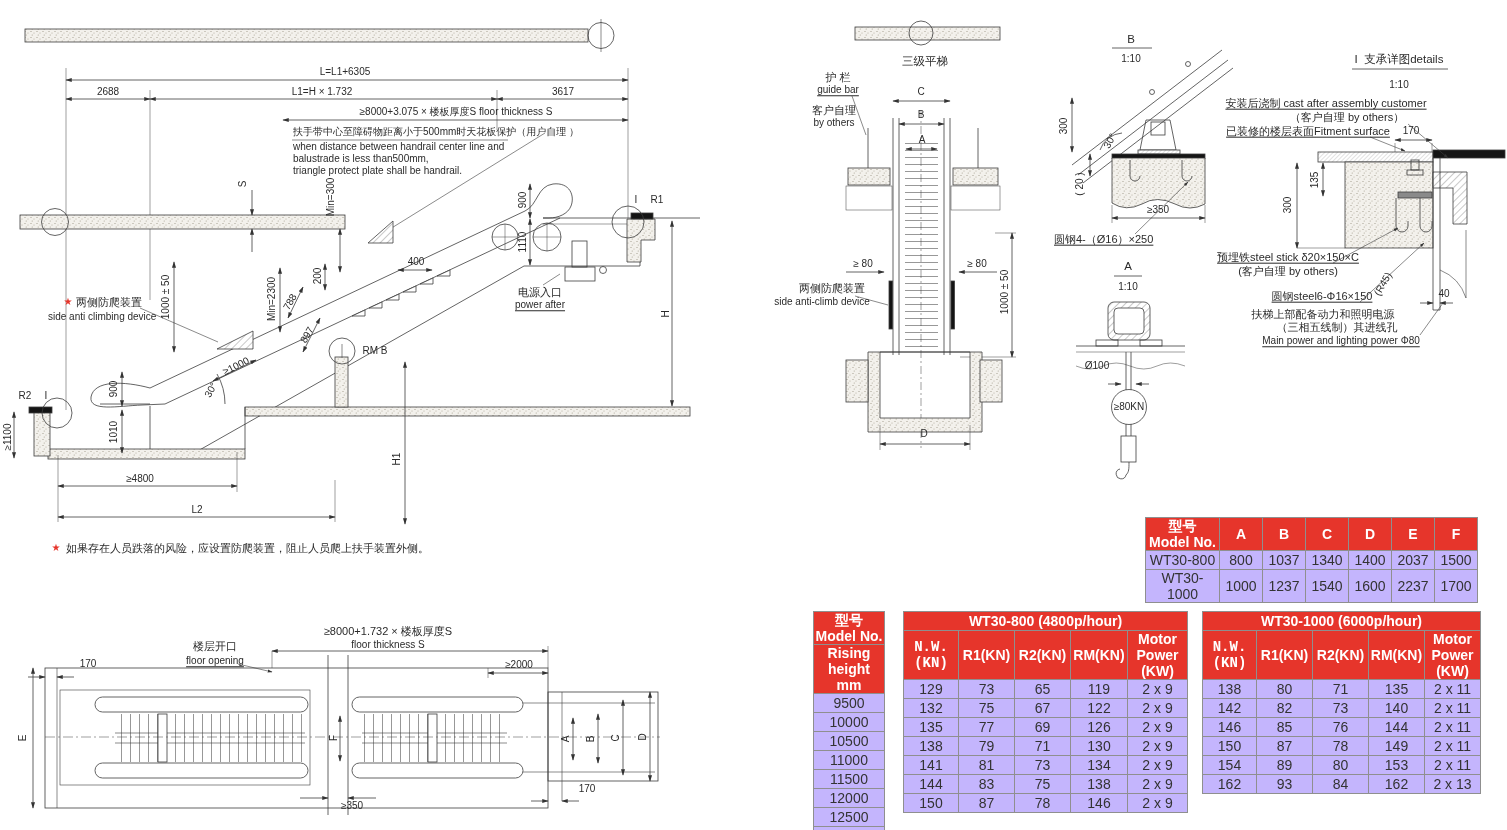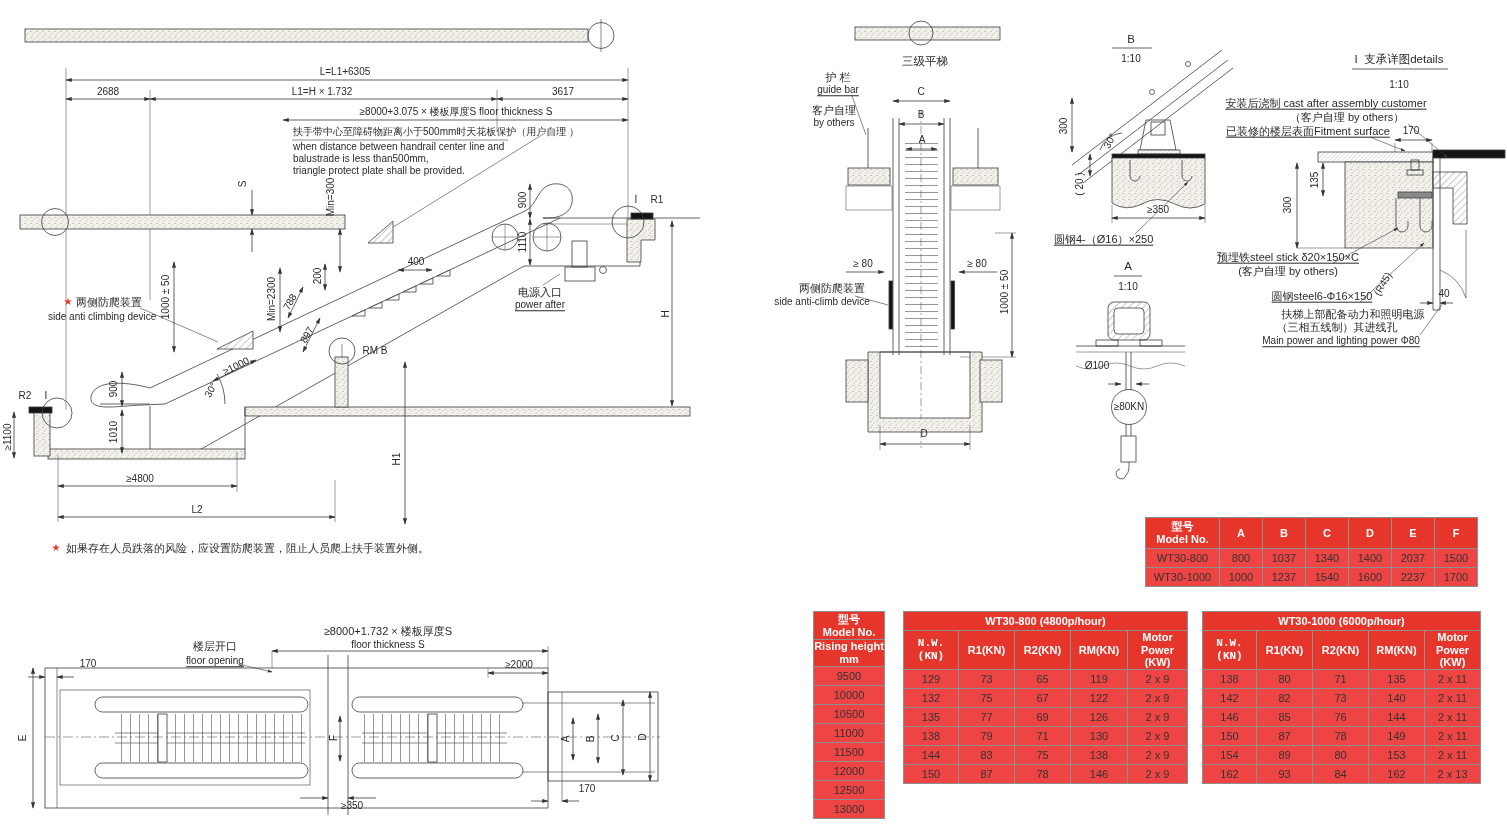--- a/index.html
+++ b/index.html
@@ -9,22 +9,22 @@
   .lbl{position:absolute;font-size:10px;color:#2a2a2a;white-space:pre;line-height:1.15;
        transform:translate(-50%,-50%);}
   .cn{font-size:11px;}
   .la{transform:translate(0,-50%);}
   .r90{transform:translate(-50%,-50%) rotate(-90deg);}
   .r60{transform:translate(-50%,-50%) rotate(-60deg);}
   .r30{transform:translate(-50%,-50%) rotate(-27deg);}
   .u{text-decoration:underline;text-underline-offset:2px;}
   .red{color:#e6352b;}
   .big{font-size:11.5px;}
-  .tbl{position:absolute;border-collapse:collapse;table-layout:fixed;font-size:11px;color:#333;
-       text-align:center;background:#ef4444;}
+  .tbl{position:absolute;border-collapse:collapse;table-layout:fixed;font-size:14px;color:#333;
+       text-align:center;background:#c4b5fd;}
   .tbl td,.tbl th{border:1px solid #8f8f8f;padding:0;height:18px;font-weight:normal;overflow:hidden;}
   .tbl .redh{background:#e6352b;color:#fff;font-weight:bold;}
   .ml{white-space:pre-line;line-height:1.15;}
   .ttl{height:19px;}
   .hh{height:44px;font-family:Liberation Mono, monospace;}
 </style>
 </head>
 <body>
 
 <div id="canvas">
@@ -292,21 +292,21 @@
 </svg>
 
 <span class="lbl" style="left:345px;top:72px">L=L1+6305</span>
 <span class="lbl" style="left:108px;top:92px">2688</span>
 <span class="lbl" style="left:322px;top:92px">L1=H × 1.732</span>
 <span class="lbl" style="left:563px;top:92px">3617</span>
 <span class="lbl" style="left:456px;top:112px">≥8000+3.075 × 楼板厚度S floor thickness S</span>
 <span class="lbl la" style="left:293px;top:132px">扶手带中心至障碍物距离小于500mm时天花板保护（用户自理 ）</span>
 <span class="lbl la" style="left:293px;top:147px">when distance between handrail center line and</span>
 <span class="lbl la" style="left:293px;top:159px">balustrade is less than500mm,</span>
-<span class="lbl la" style="left:293px;top:171px">triangle protect plate shall be provided.</span>
+<span class="lbl la" style="left:293px;top:171px">triangle protect plate shall be handrail.</span>
 <span class="lbl r90" style="left:243px;top:184px">S</span>
 <span class="lbl r90" style="left:331px;top:197px">Min=300</span>
 <span class="lbl r90" style="left:523px;top:200px">900</span>
 <span class="lbl r90" style="left:523px;top:242px">1110</span>
 <span class="lbl r90" style="left:318px;top:276px">200</span>
 <span class="lbl" style="left:416px;top:262px">400</span>
 <span class="lbl r90" style="left:272px;top:299px">Min=2300</span>
 <span class="lbl r60" style="left:290px;top:302px">788</span>
 <span class="lbl r60" style="left:307px;top:335px">897</span>
 <span class="lbl" style="left:636px;top:200px">I</span>
@@ -366,21 +366,21 @@
 <span class="lbl cn" style="left:1347px;top:117px">（客户自理 by others）</span>
 <span class="lbl cn u" style="left:1308px;top:131px">已装修的楼层表面Fitment surface</span>
 <span class="lbl" style="left:1411px;top:131px">170</span>
 <span class="lbl r90" style="left:1315px;top:180px">135</span>
 <span class="lbl r90" style="left:1288px;top:205px">300</span>
 <span class="lbl cn u" style="left:1288px;top:257px">预埋铁steel stick δ20×150×C</span>
 <span class="lbl cn" style="left:1288px;top:271px">(客户自理 by others)</span>
 <span class="lbl cn u" style="left:1322px;top:296px">圆钢steel6-Φ16×150</span>
 <span class="lbl r60" style="left:1383px;top:284px">(R45)</span>
 <span class="lbl" style="left:1444px;top:294px">40</span>
-<span class="lbl cn" style="left:1353px;top:314px">扶梯上部配备动力和照明电源</span>
+<span class="lbl cn" style="left:1323px;top:314px">扶梯上部配备动力和照明电源</span>
 <span class="lbl cn" style="left:1337px;top:327px">（三相五线制）其进线孔</span>
 <span class="lbl u" style="left:1341px;top:341px">Main power and lighting power Φ80</span>
 
 <span class="lbl cn" style="left:215px;top:646px">楼层开口</span>
 <span class="lbl u" style="left:215px;top:661px">floor opening</span>
 <span class="lbl cn" style="left:388px;top:631px">≥8000+1.732 × 楼板厚度S</span>
 <span class="lbl" style="left:388px;top:645px">floor thickness S</span>
 <span class="lbl" style="left:519px;top:665px">≥2000</span>
 <span class="lbl" style="left:88px;top:664px">170</span>
 <span class="lbl" style="left:587px;top:789px">170</span>
@@ -519,20 +519,27 @@
           <td>2 x 9</td>
         </tr>
         <tr>
           <td>138</td>
           <td>79</td>
           <td>71</td>
           <td>130</td>
           <td>2 x 9</td>
         </tr>
         <tr>
+          <td>141</td>
+          <td>81</td>
+          <td>73</td>
+          <td>134</td>
+          <td>2 x 9</td>
+        </tr>
+        <tr>
           <td>144</td>
           <td>83</td>
           <td>75</td>
           <td>138</td>
           <td>2 x 9</td>
         </tr>
         <tr>
           <td>150</td>
           <td>87</td>
           <td>78</td>

